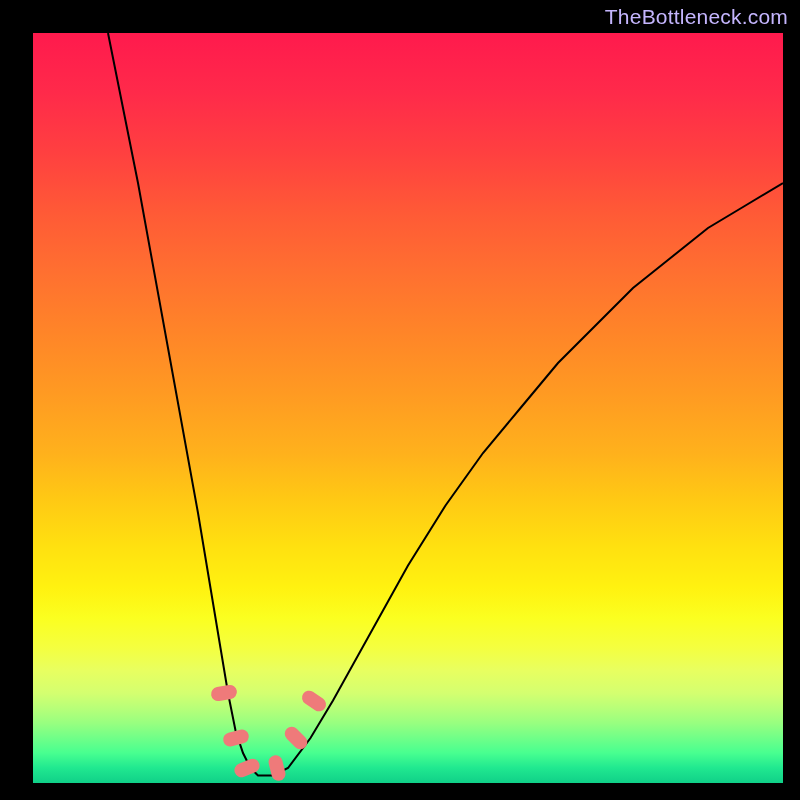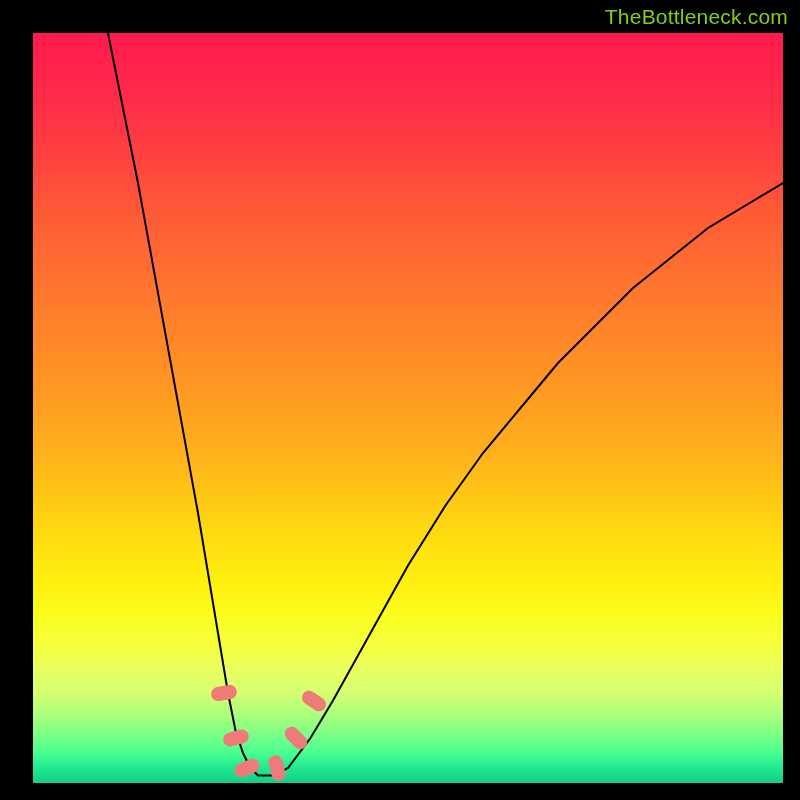--- a/index.html
+++ b/index.html
@@ -73,21 +73,21 @@
     width: 14px;
     height: 26px;
     background: #ef7a7a;
     border-radius: 7px;
     transform: translate(-50%, -50%);
   }
   .watermark {
     position: absolute;
     top: 5px;
     right: 12px;
-    color: #84cc16;
+    color: #c4b5fd;
     font-size: 21px;
     font-weight: 400;
     letter-spacing: 0.2px;
   }
 </style>
 </head>
 <body>
 
 <div class="frame">
 

